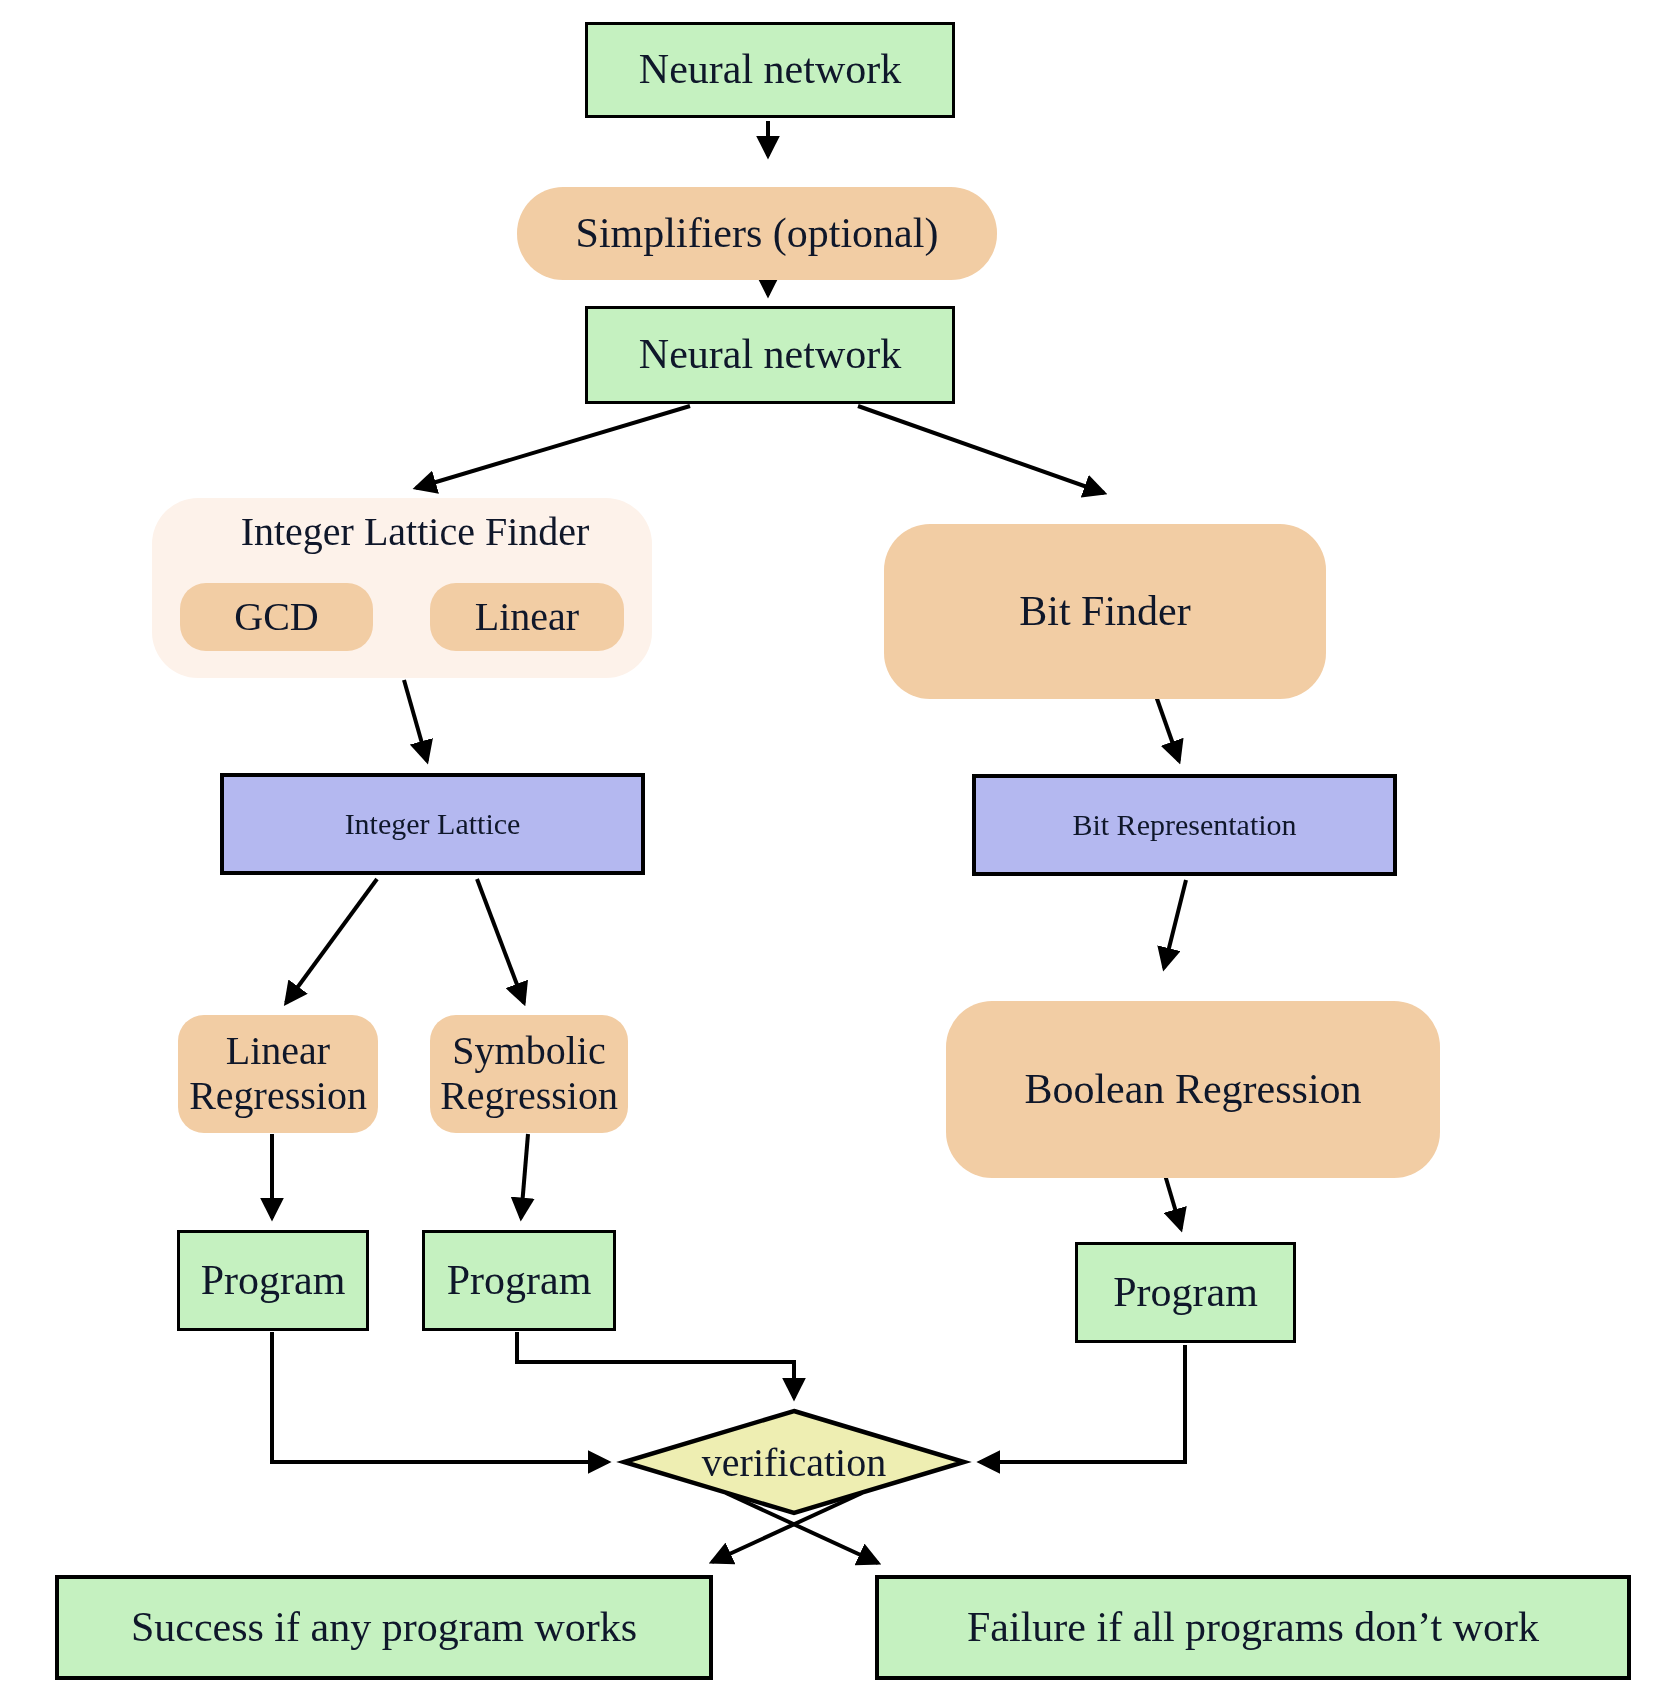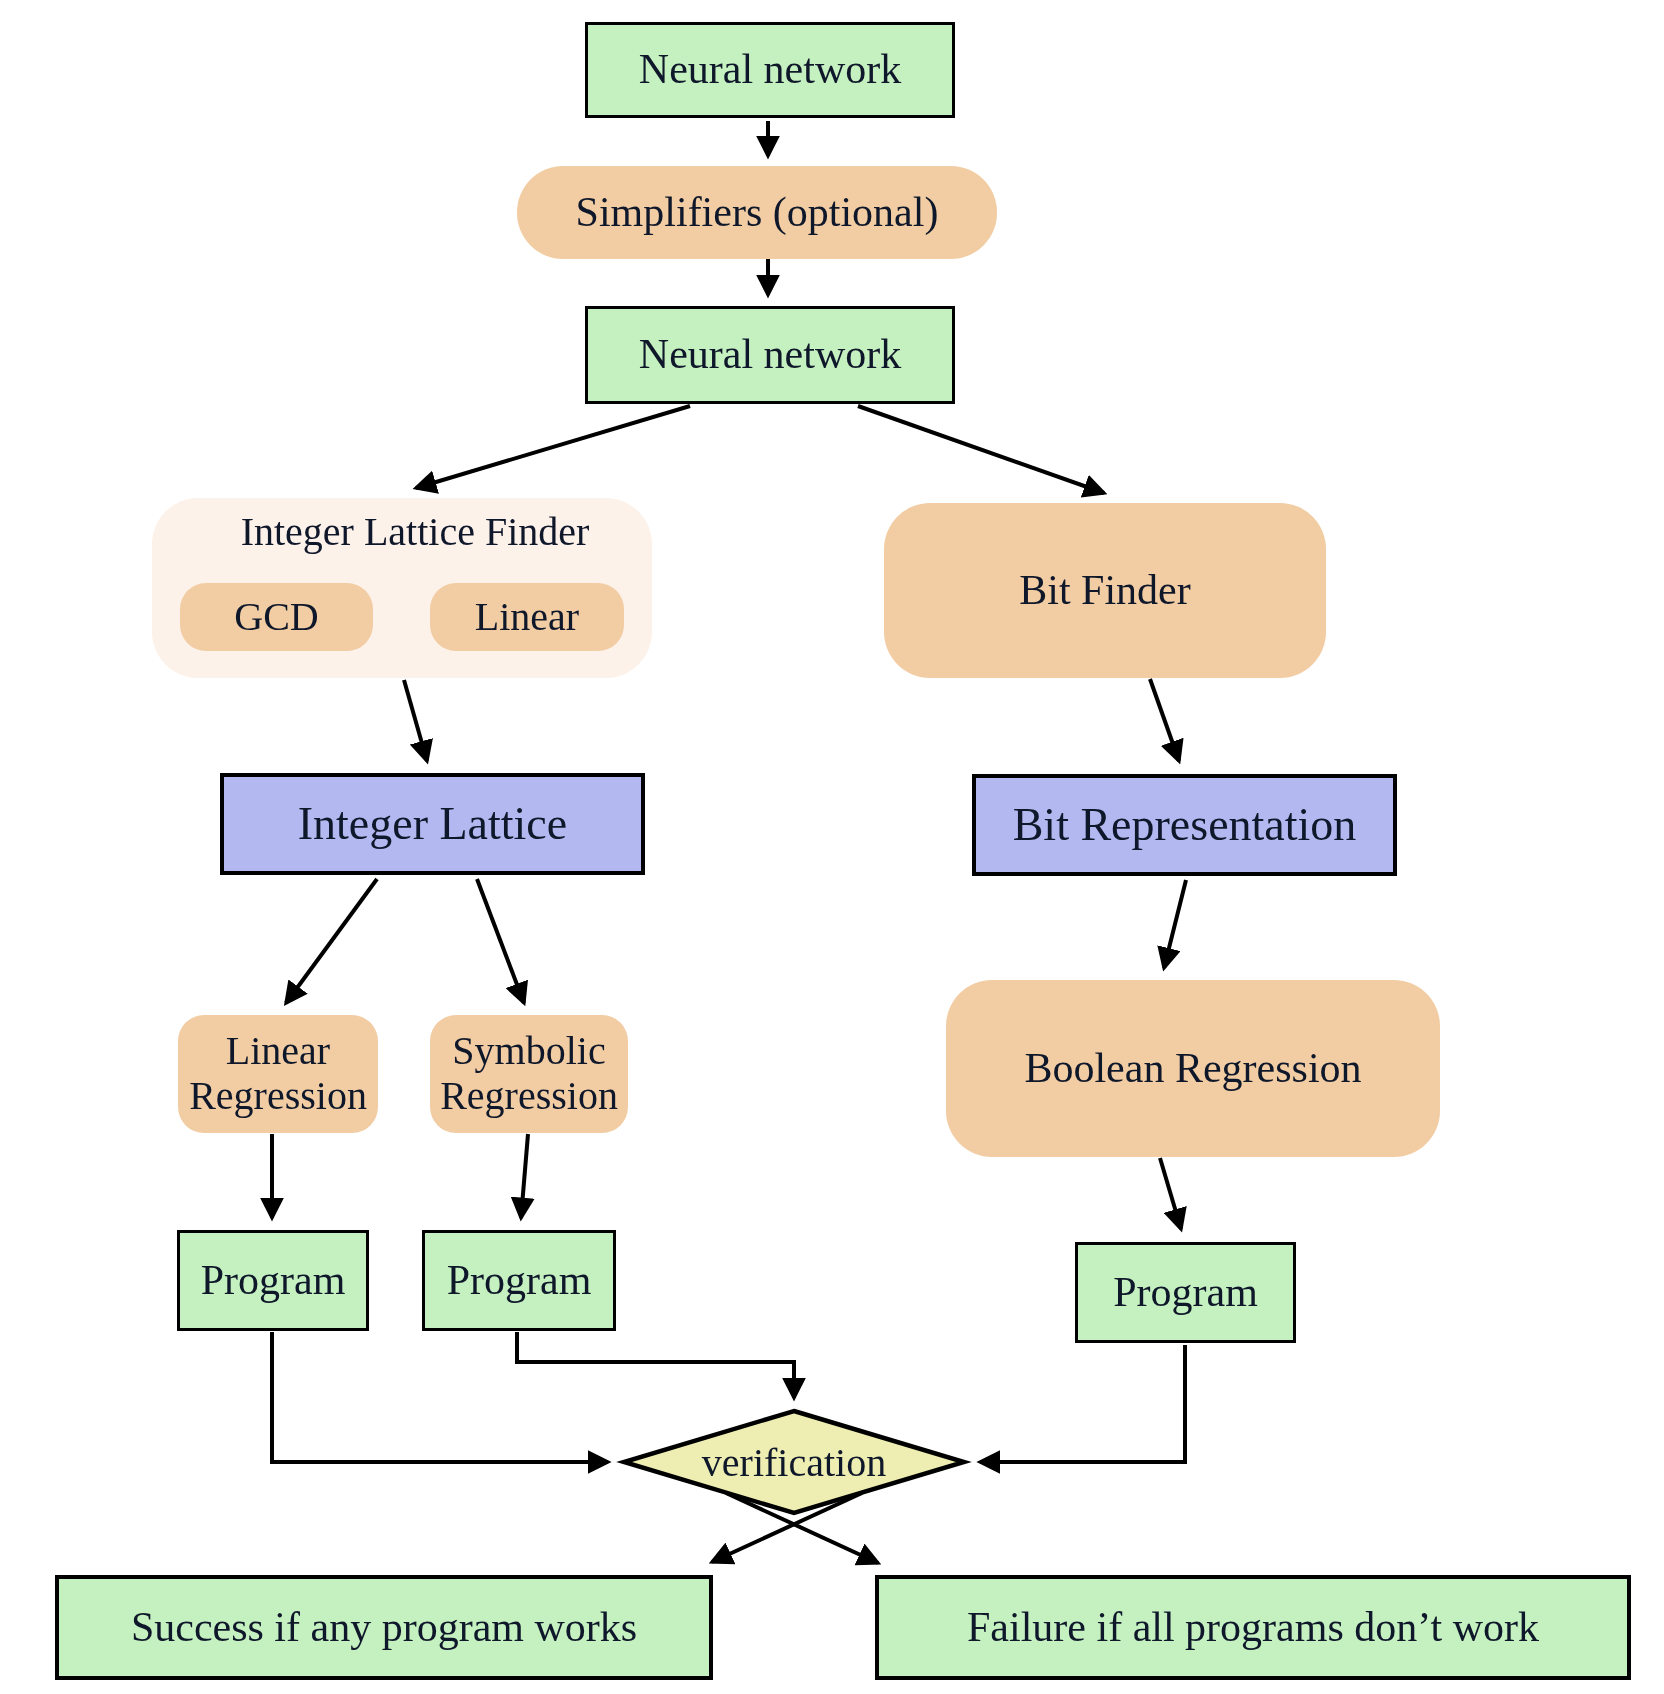--- a/index.html
+++ b/index.html
@@ -10,24 +10,24 @@
     font-family:"Liberation Serif","DejaVu Serif",serif;
     color:#0f172a;
     overflow:hidden;
   }
   svg.edges{position:absolute;left:0;top:0;width:1664px;height:1694px;}
   .node{position:absolute;display:flex;align-items:center;justify-content:center;
         text-align:center;box-sizing:border-box;line-height:1.12;}
   .green-box{background:#c5f1c0;border:3px solid #000;font-size:42px;}
   .green-box-thick{background:#c5f1c0;border:4px solid #000;font-size:42px;}
   .pill{background:#f2cda4;border:none;font-size:42px;}
-  .pill-lg{border-radius:46px;}
+  .pill-lg{border-radius:46px;margin-top:21px;}
   .pill-sm{border-radius:26px;font-size:40px;}
   .cream{background:#fdf2ea;border-radius:46px;}
-  .purple-box{background:#b4b8f0;border:4px solid #000;font-size:46px;}
+  .purple-box{background:#b4b8f0;border:4px solid #000;font-size:30px;}
   .diamond-label{position:absolute;display:flex;align-items:center;justify-content:center;
         font-size:40px;}
   .ilf-title{position:absolute;left:13px;top:12px;width:100%;text-align:center;font-size:40px;}
 </style>
 </head>
 <body>
 
 <div class="canvas">
 
   <svg class="edges" viewBox="0 0 1664 1694" xmlns="http://www.w3.org/2000/svg">

